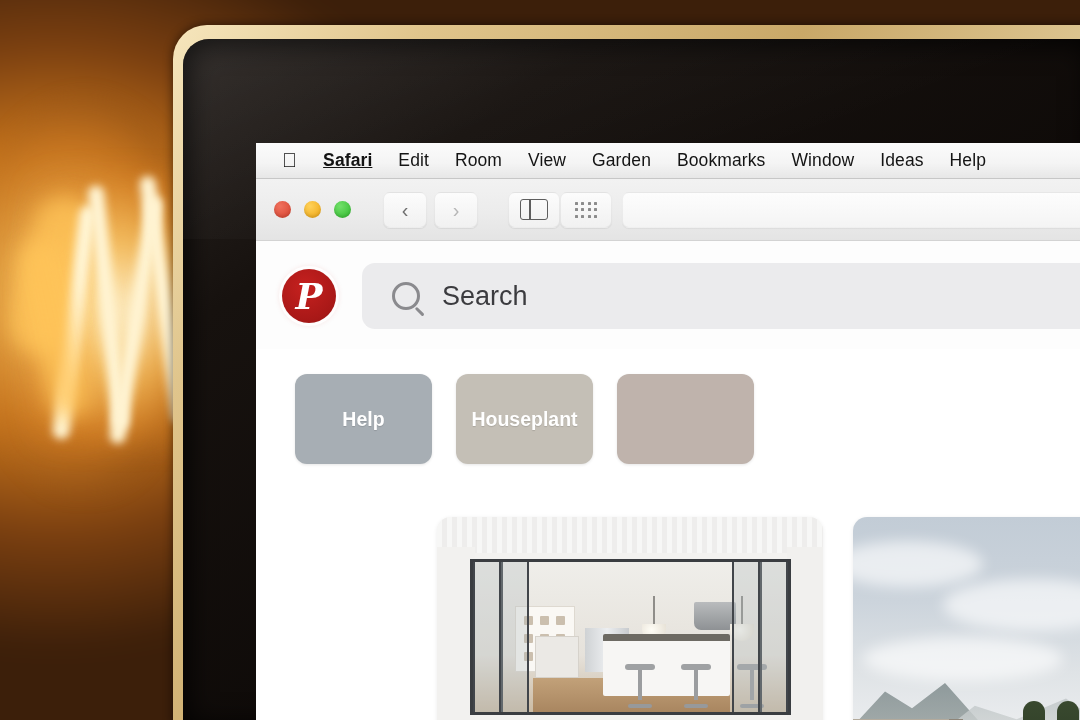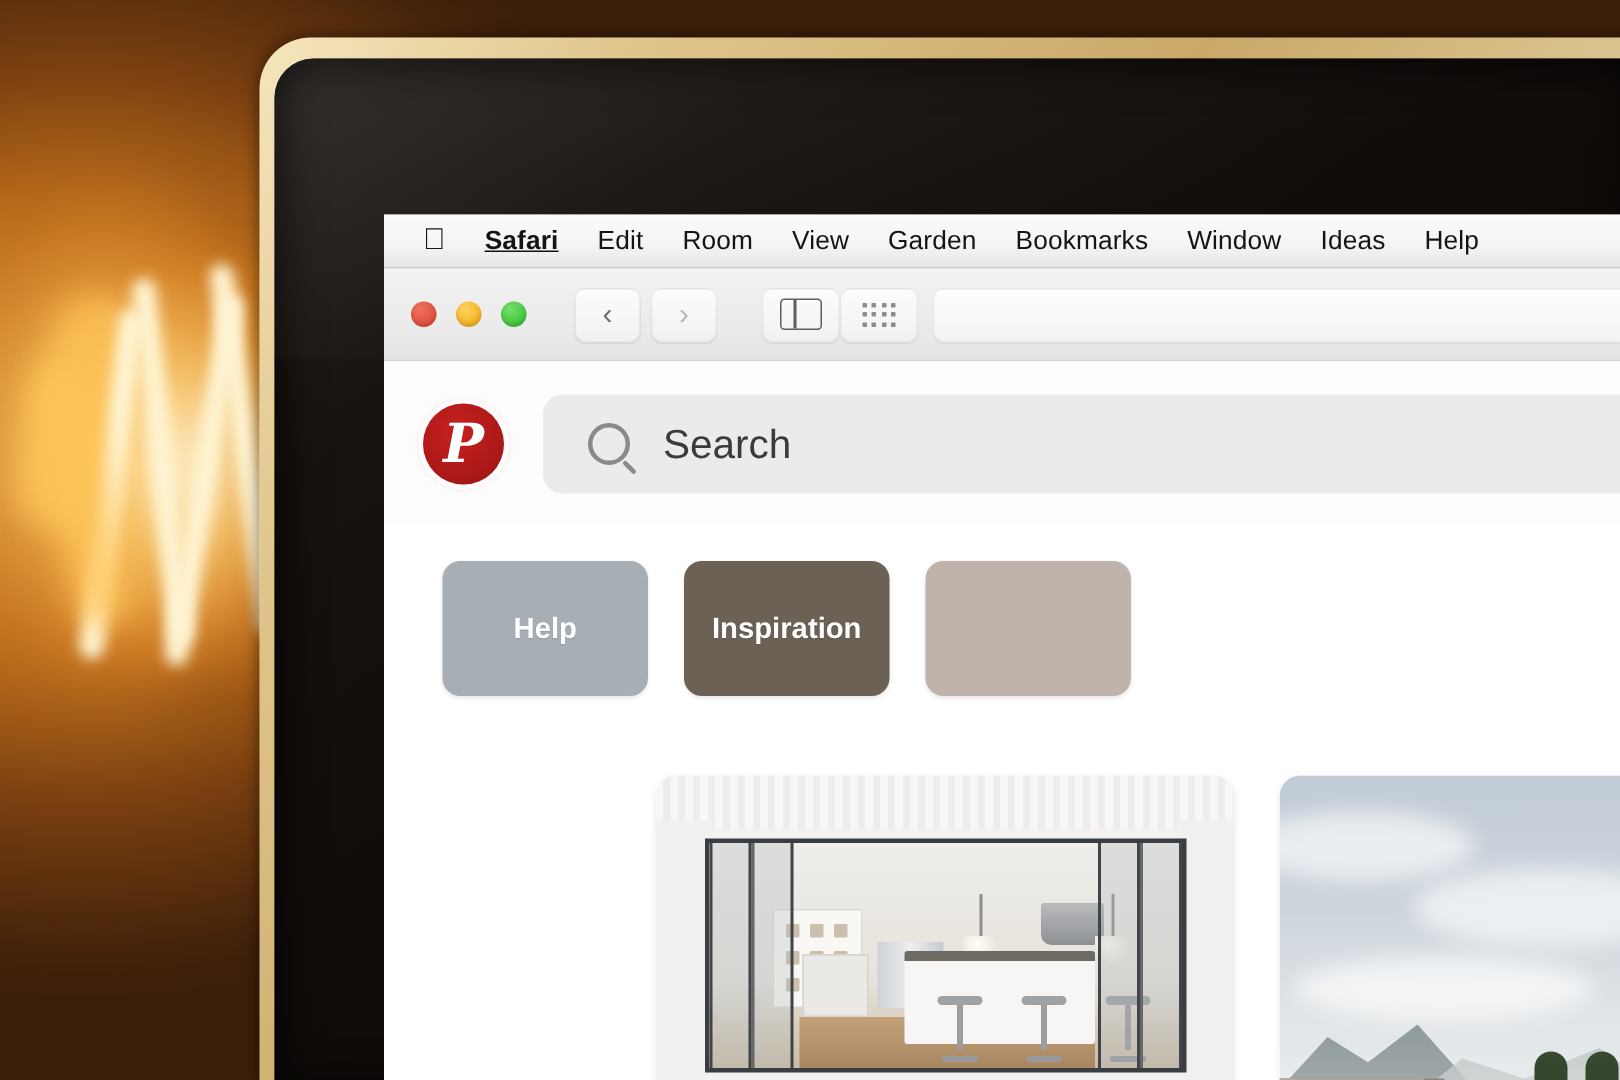--- a/index.html
+++ b/index.html
@@ -298,22 +298,22 @@
         <div class="search-field">
           <span class="mag"></span>
           <span class="search-ph">Search</span>
         </div>
       </div>
 
       <div class="pills">
         <div class="pill" style="background:#a7aeb4">
           <span>Help</span>
         </div>
-        <div class="pill" style="background:#6b6154">
-          <span>Inspiration</span>
+        <div class="pill" style="background:#c4bfb6">
+          <span>Houseplant</span>
         </div>
         <div class="pill" style="background:#bfb3ac">
           <span></span>
         </div>
       </div>
 
       <div class="cards">
 
         <div class="card">
           <div class="kitchen">

